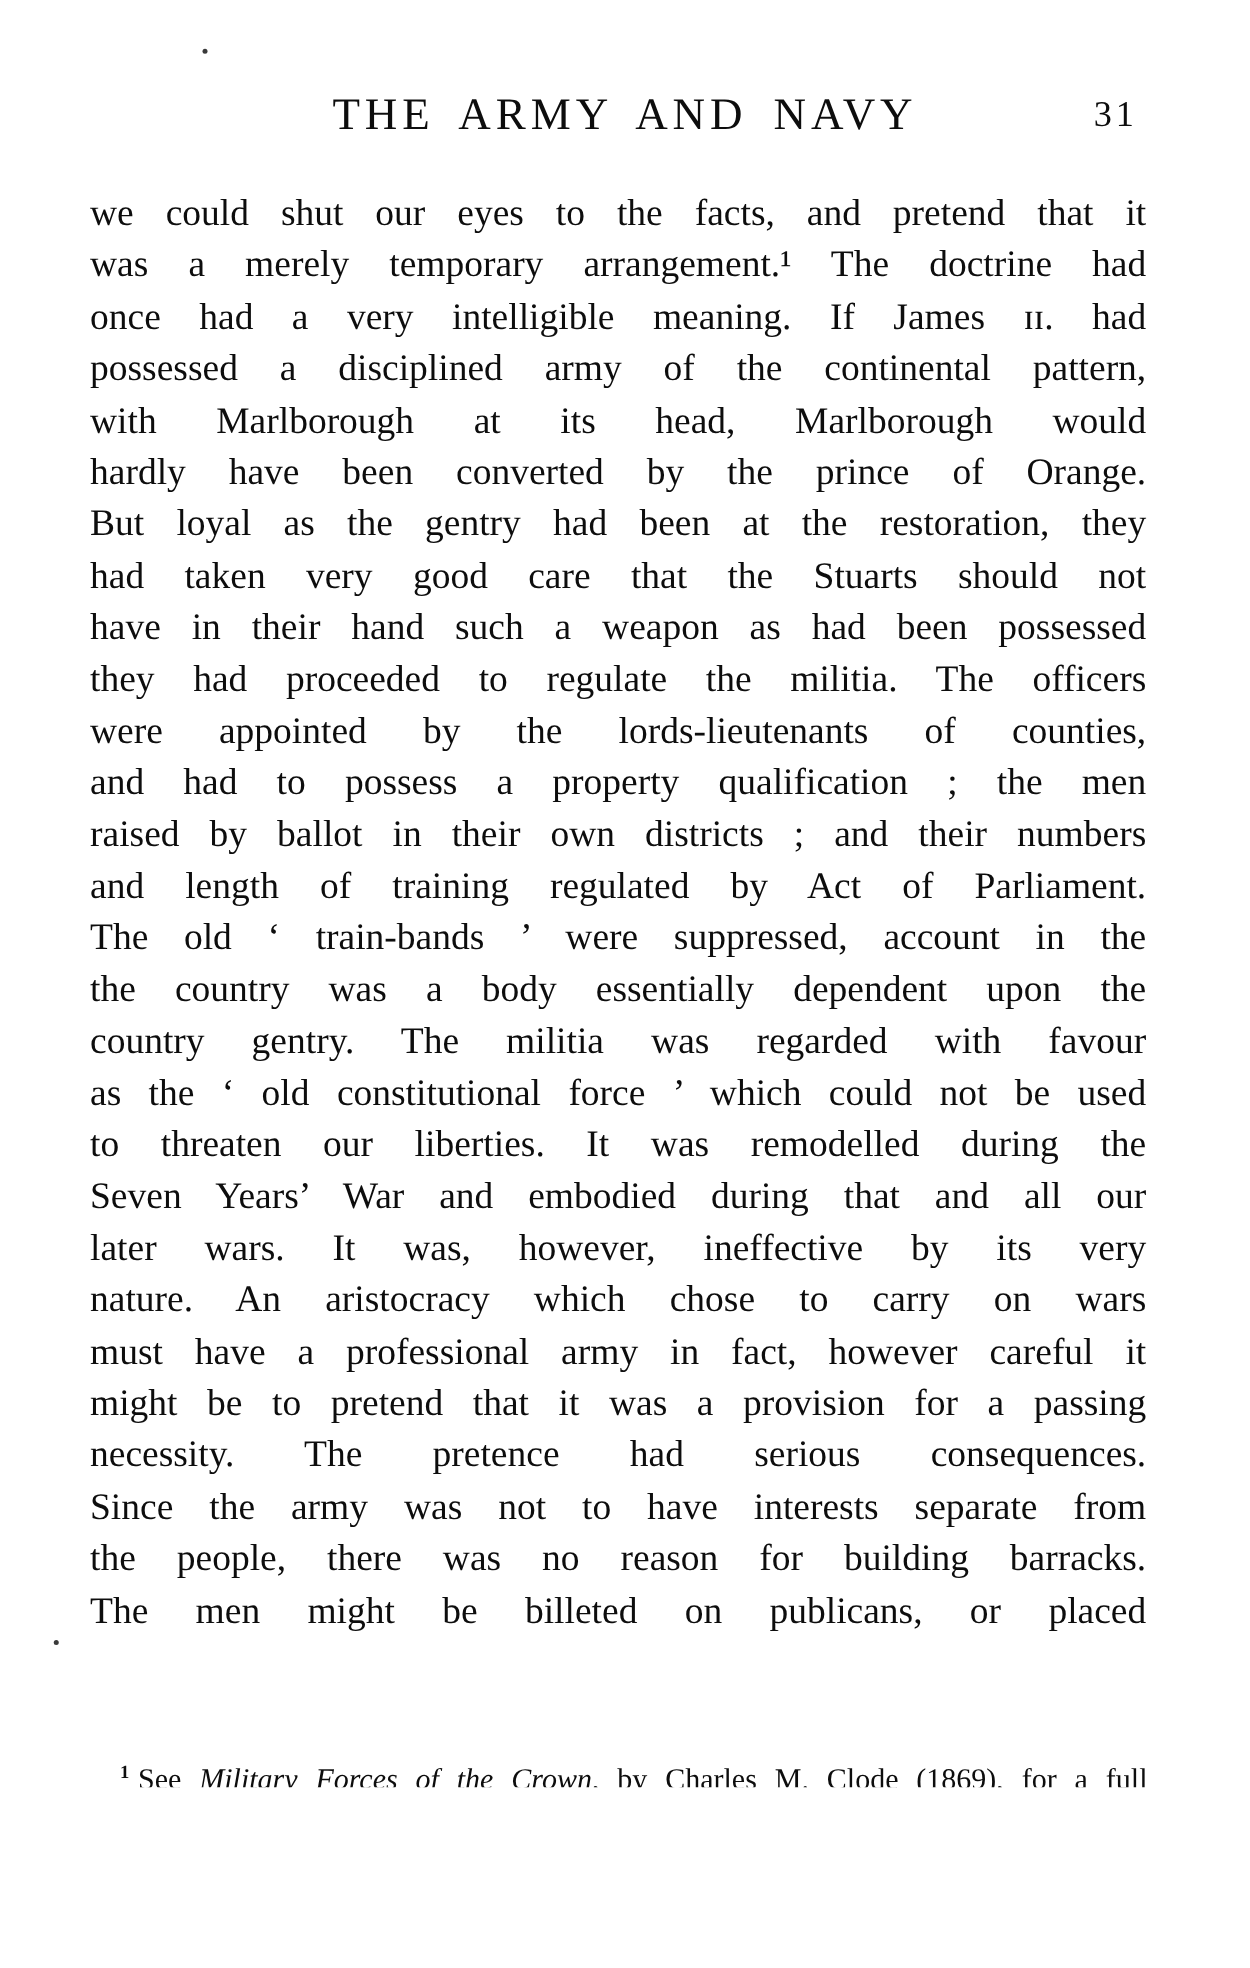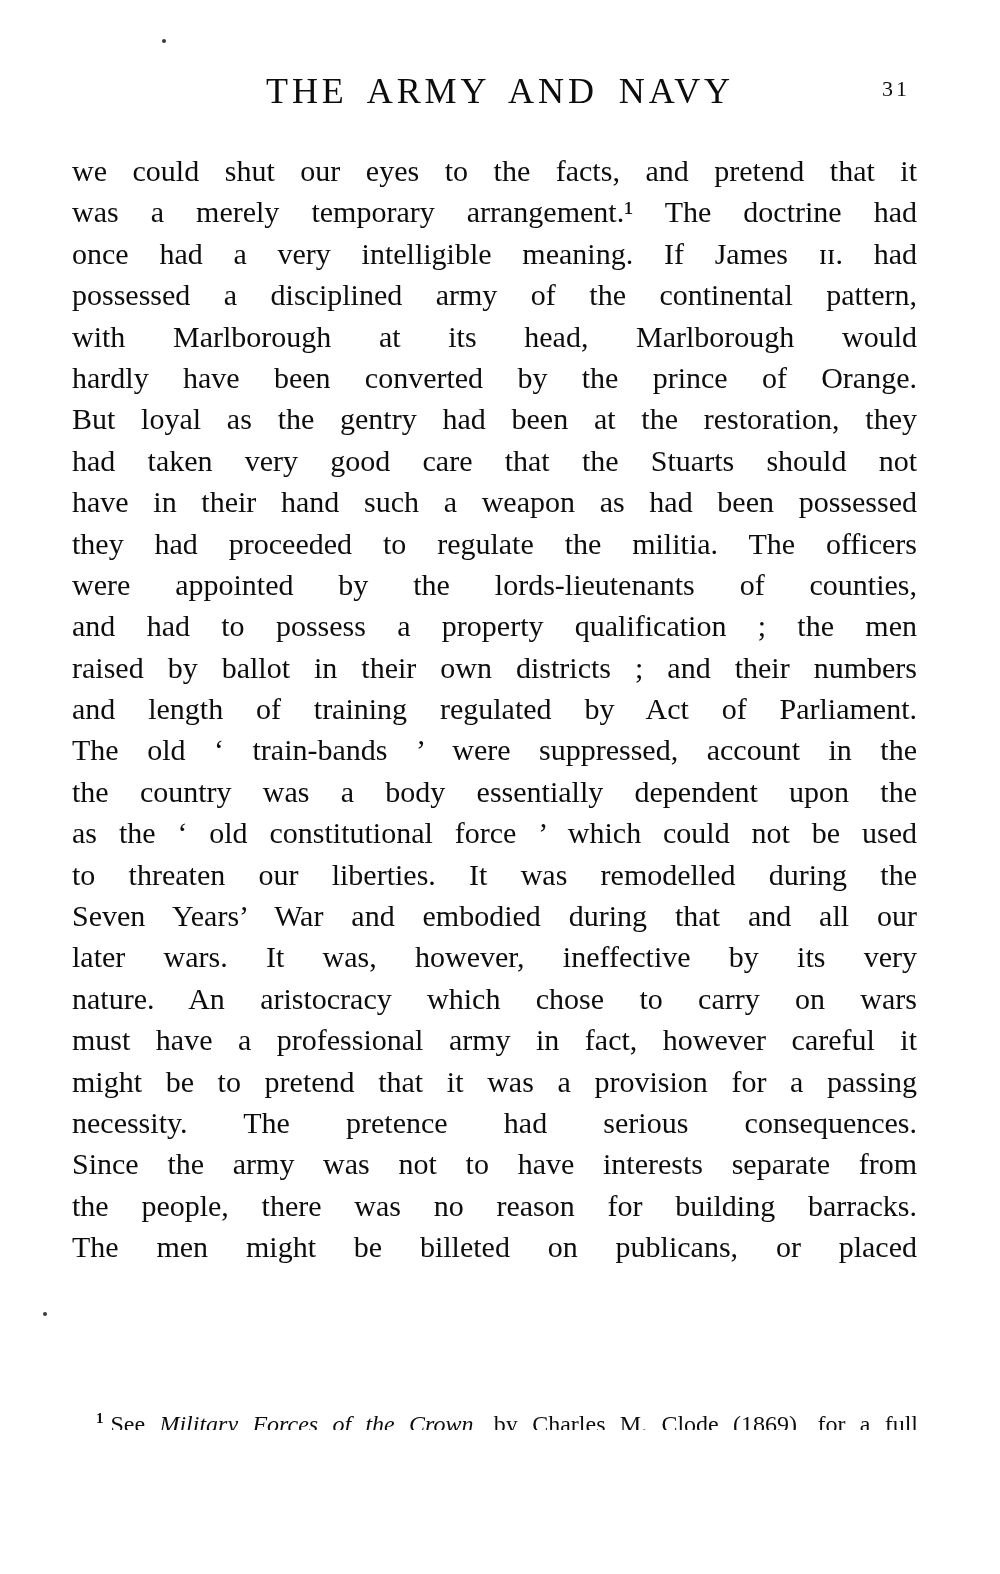--- a/index.html
+++ b/index.html
@@ -25,21 +25,21 @@
     font-size: 36px;
     letter-spacing: 0.11em;
     word-spacing: 0.22em;
     font-weight: 400;
     white-space: nowrap;
   }
   .page-number {
     position: absolute;
     top: 76px;
     right: 90px;
-    font-size: 22px;
+    font-size: 29px;
     letter-spacing: 3px;
   }
   .body-text {
     position: absolute;
     left: 72px;
     top: 150px;
     width: 845px;
     font-size: 30px;
     line-height: 41.4px;
   }
@@ -111,20 +111,21 @@
       <div class="text-line">But loyal as the gentry had been at the restoration, they</div>
       <div class="text-line">had taken very good care that the Stuarts should not</div>
       <div class="text-line">have in their hand such a weapon as had been possessed</div>
       <div class="text-line">they had proceeded to regulate the militia. The officers</div>
       <div class="text-line">were appointed by the lords-lieutenants of counties,</div>
       <div class="text-line">and had to possess a property qualification ; the men</div>
       <div class="text-line">raised by ballot in their own districts ; and their numbers</div>
       <div class="text-line">and length of training regulated by Act of Parliament.</div>
       <div class="text-line">The old ‘ train-bands ’ were suppressed, account in the</div>
       <div class="text-line">the country was a body essentially dependent upon the</div>
+      <div class="text-line">country gentry. The militia was regarded with favour</div>
       <div class="text-line">as the ‘ old constitutional force ’ which could not be used</div>
       <div class="text-line">to threaten our liberties. It was remodelled during the</div>
       <div class="text-line">Seven Years’ War and embodied during that and all our</div>
       <div class="text-line">later wars. It was, however, ineffective by its very</div>
       <div class="text-line">nature. An aristocracy which chose to carry on wars</div>
       <div class="text-line">must have a professional army in fact, however careful it</div>
       <div class="text-line">might be to pretend that it was a provision for a passing</div>
       <div class="text-line">necessity. The pretence had serious consequences.</div>
       <div class="text-line">Since the army was not to have interests separate from</div>
       <div class="text-line">the people, there was no reason for building barracks.</div>

